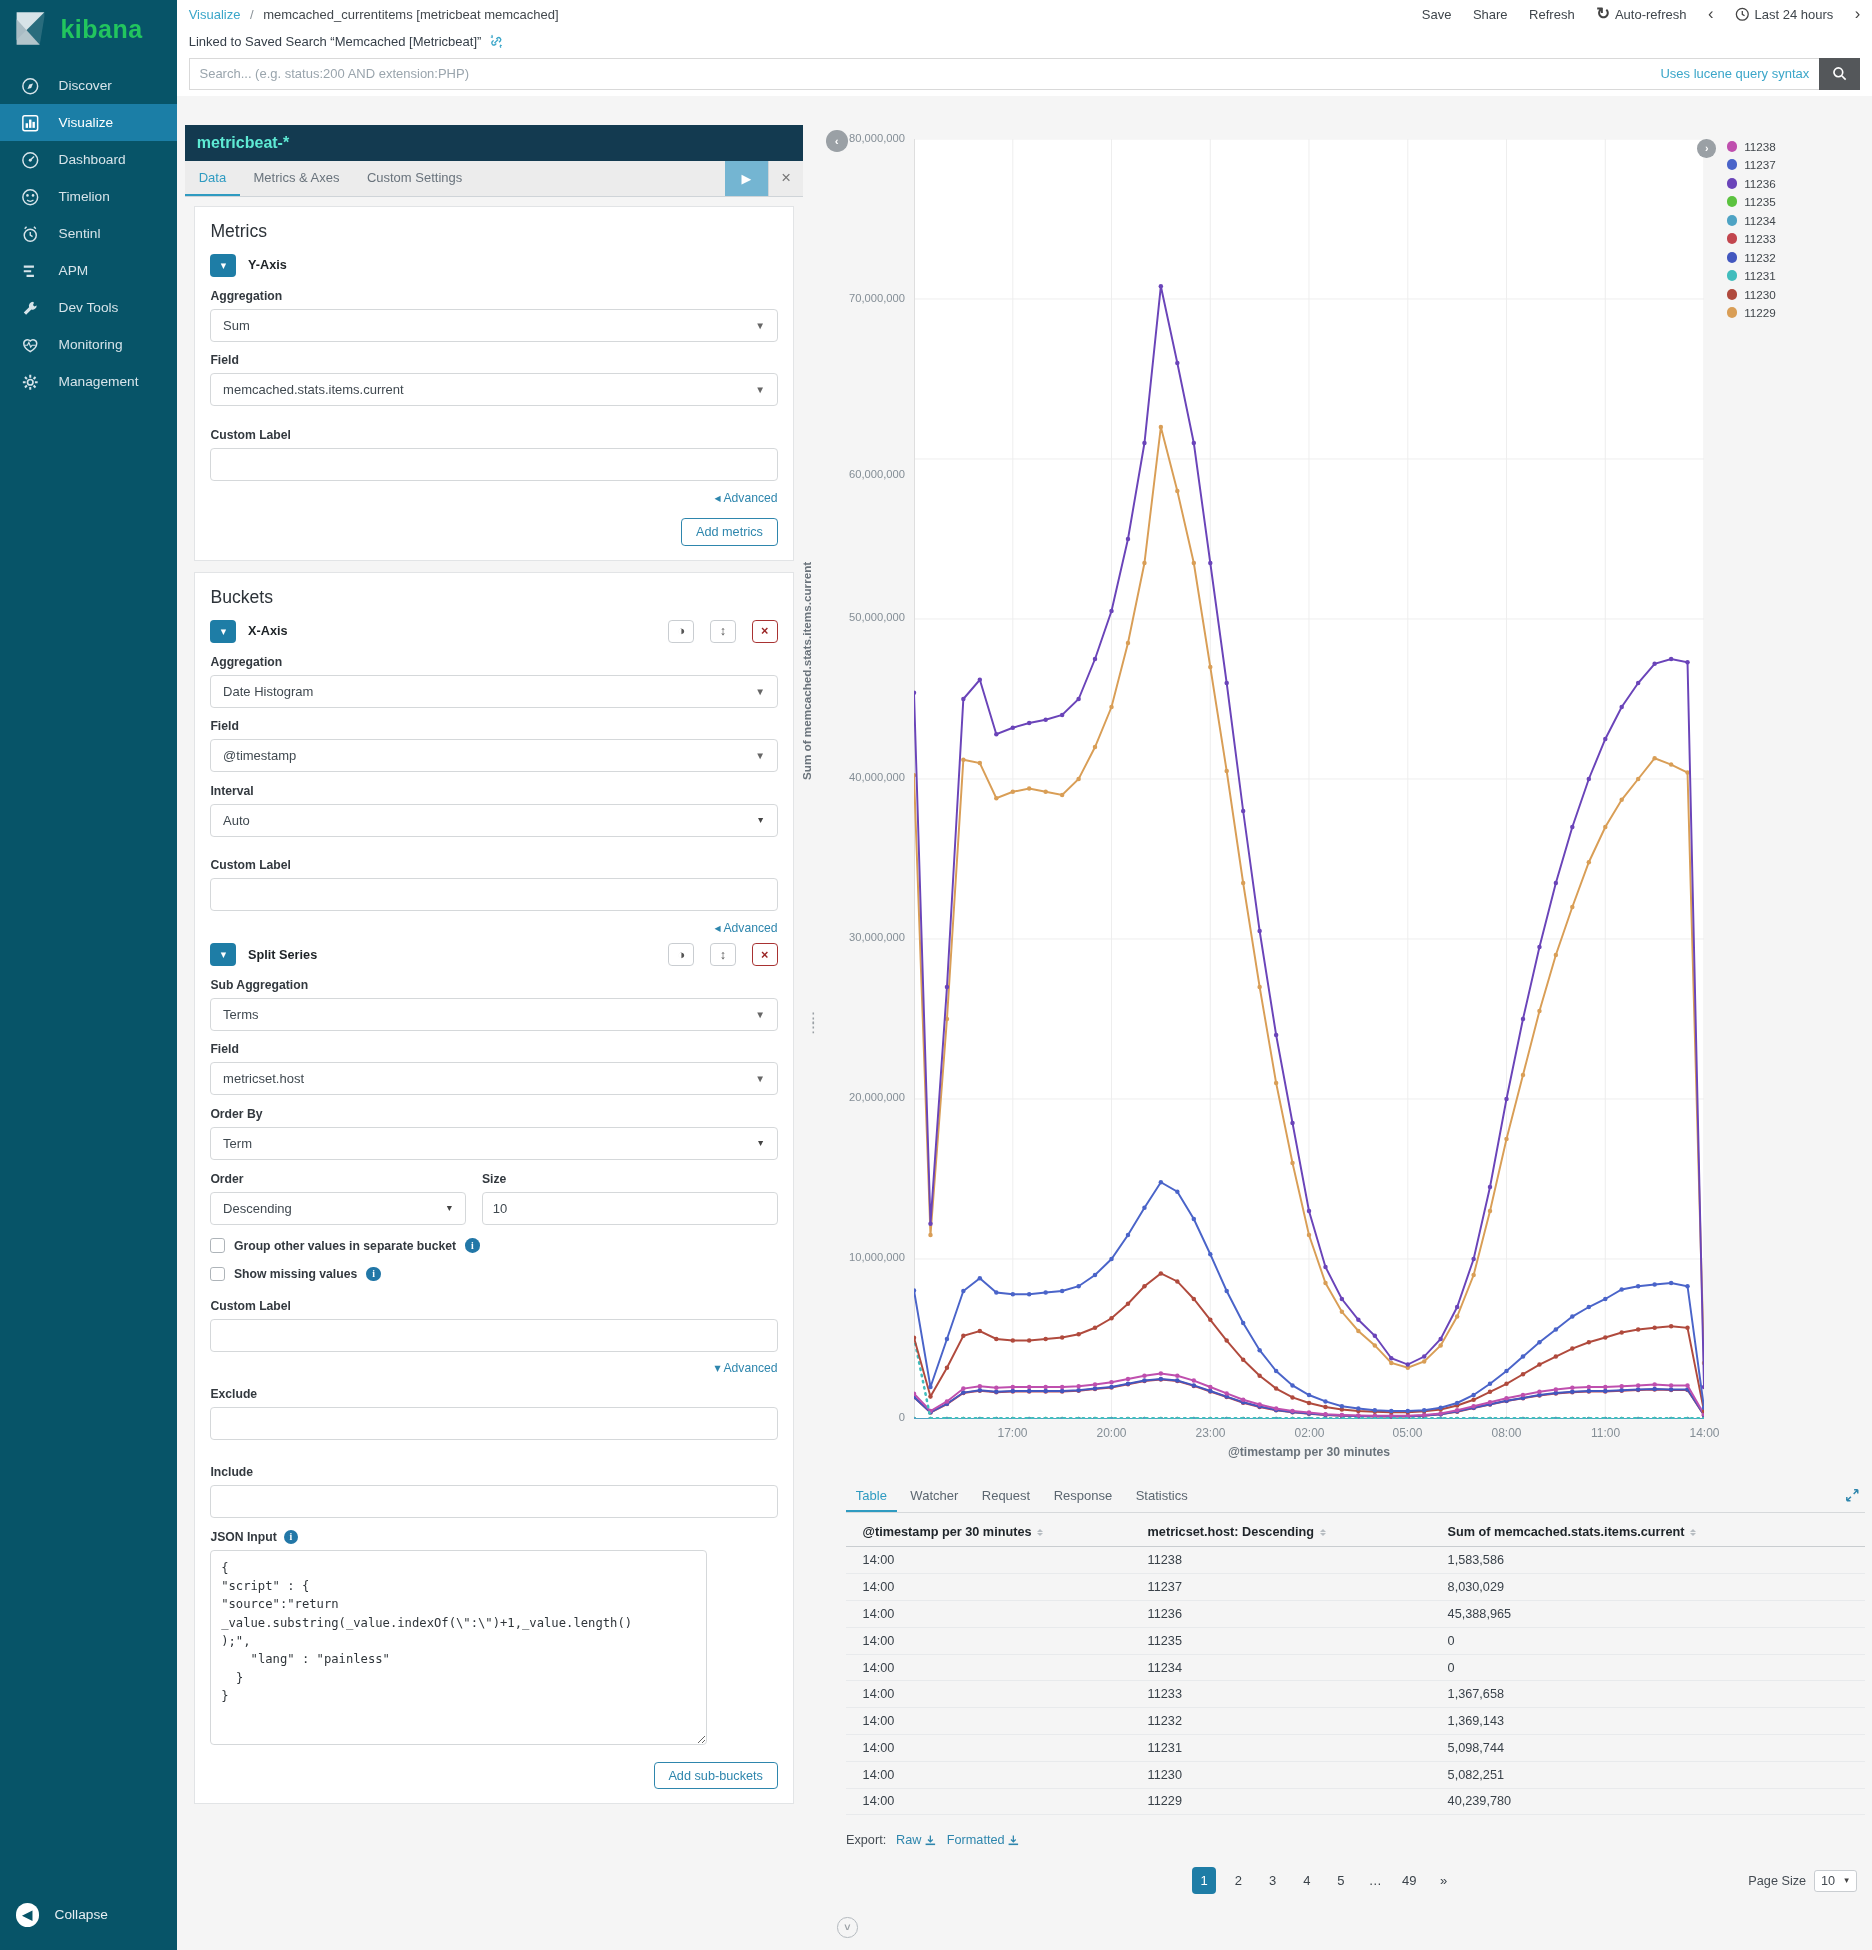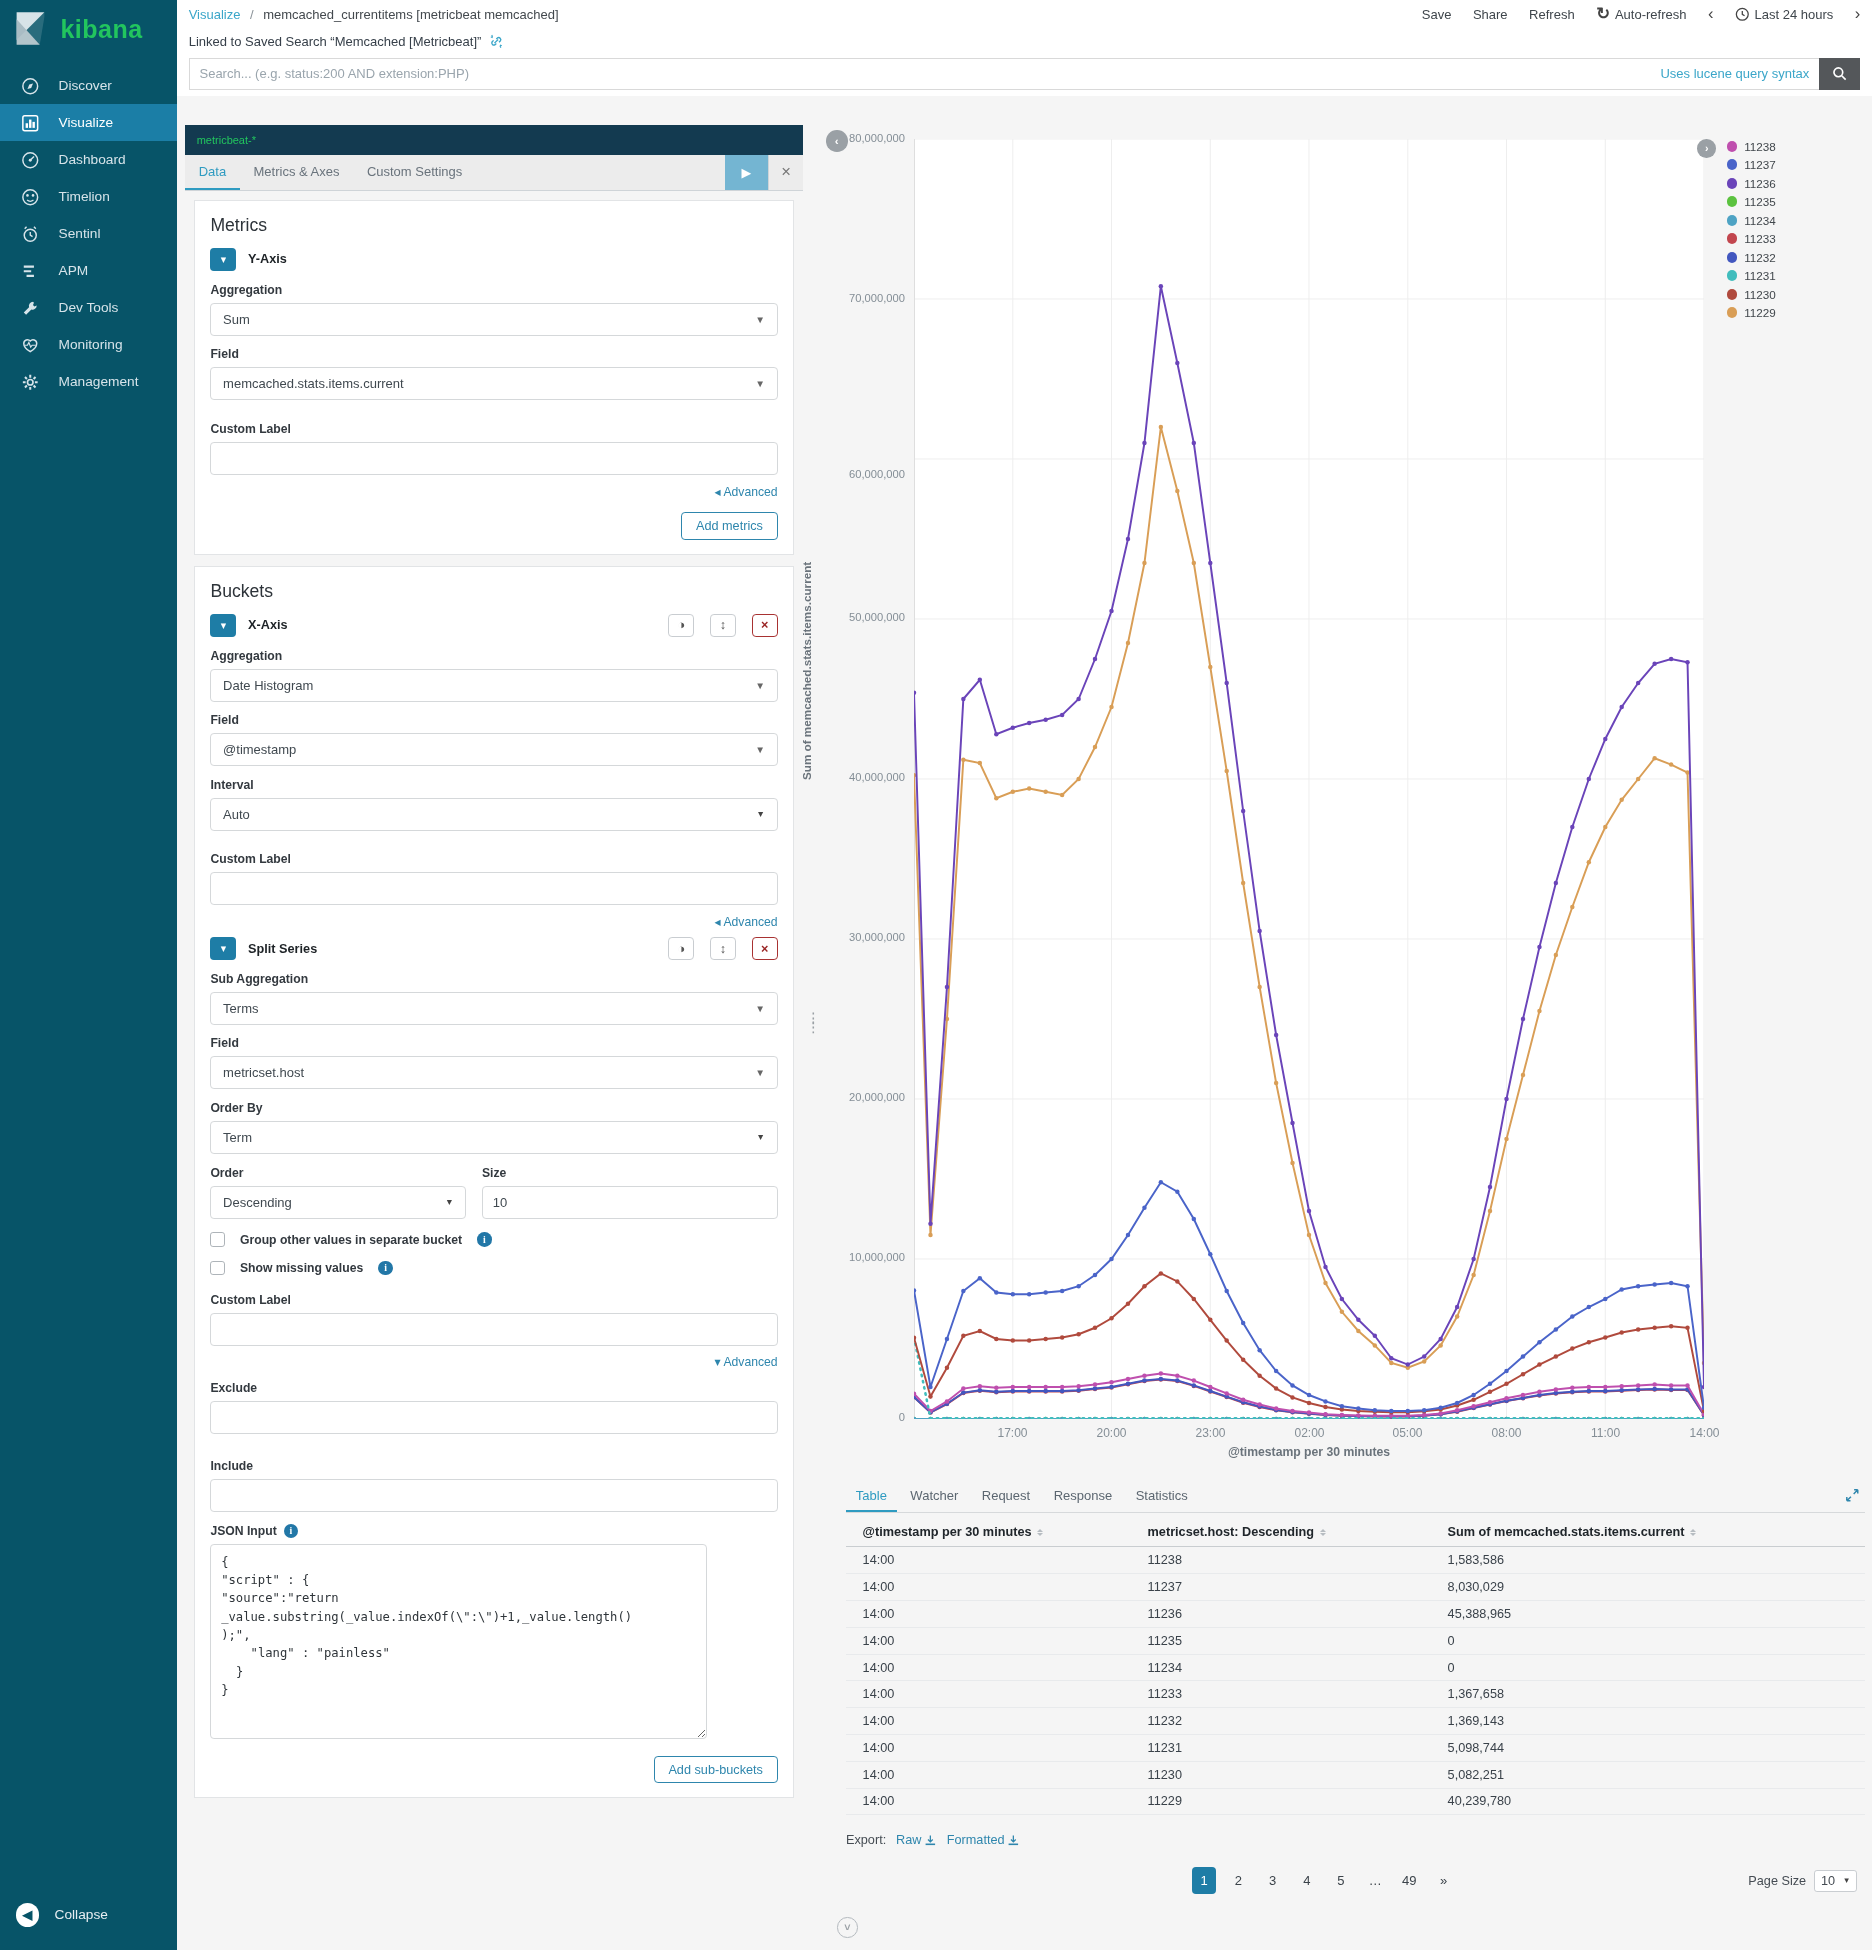--- a/index.html
+++ b/index.html
@@ -30,21 +30,21 @@
   .searchwrap{position:relative;flex:1;display:flex}
   .search-input{flex:1;height:32px;border:1px solid #d9d9d9;border-right:none;padding:0 254px 0 9.8px;font-size:13px;color:#3f4a54;outline:none;font-family:"Liberation Sans",sans-serif}
   .search-input::placeholder{color:#9aa5ad}
   .lucene{position:absolute;right:51px;top:7.8px;color:#3ba6c9;font-size:13px;cursor:pointer}
   .search-btn{width:41px;height:32px;background:#54575a;border:none;display:flex;align-items:center;justify-content:center;cursor:pointer}
   .row4{height:25px;display:flex;align-items:center;padding:0 11.7px;background:#f5f5f5}
   .add-filter{color:#2e86ad;font-size:12.7px;cursor:pointer}
   .add-filter b{font-size:13.7px}
   
   .editor{position:absolute;left:185px;top:125px;width:618px;bottom:0;background:#f5f5f5;z-index:5}
-  .editor-head{background:#133a50;color:#22c55e;font-weight:normal;font-size:11px;padding:8.8px 11.7px}
+  .editor-head{background:#133a50;color:#5eead4;font-weight:bold;font-size:16px;padding:8.8px 11.7px}
   .tabsrow{display:flex;align-items:stretch;background:#ececec;border-bottom:1px solid #cfd4d8;height:36px}
   .etab{display:flex;align-items:center;padding:0 13.7px;color:#69737c;font-size:13px;cursor:pointer;border-bottom:2.9px solid transparent}
   .etab.active{color:#2f9bc1;border-bottom-color:#2f9bc1}
   .tabsrow .spacer{flex:1}
   .play-btn{width:43px;background:#74b5d2;color:#fff;border:none;font-size:12.7px;cursor:pointer}
   .close-btn{width:35px;background:#ececec;border:none;border-left:1px solid #cfd4d8;color:#777;font-size:16.6px;cursor:pointer}
   .editor-body{padding:9.8px 8.8px}
   .card{background:#fff;border:1px solid #e2e4e6;padding:13.7px 15.6px;margin-bottom:11.7px}
   .card h2{font-size:17.6px;font-weight:normal;color:#2d3339;margin-bottom:11.7px}
   .aggrow{display:flex;align-items:center;gap:11.7px;margin-bottom:9.8px}
@@ -58,21 +58,21 @@
   .select .car{color:#666;font-size:9.8px}
   .select.native .car{font-size:8.8px;color:#444}
   .tinput{width:100%;height:33px;border:1px solid #d5d8da;border-radius:3.9px;padding:0 9.8px;font-size:13px;color:#404950;outline:none;background:#fff;font-family:"Liberation Sans",sans-serif}
   .advanced{display:flex;justify-content:flex-end;margin-top:9.8px}
   .advanced span{color:#2e86ad;font-size:12.2px;cursor:pointer}
   .centerbtn{display:flex;justify-content:flex-end;margin-top:13.7px}
   .outline-btn{border:1px solid #2e86ad;color:#2e86ad;background:#fff;border-radius:3.9px;padding:5.9px 13.7px;font-size:12.7px;cursor:pointer}
   .tworow{display:flex;gap:15.6px}
   .tworow .colA{width:256px}
   .tworow .colB{flex:1}
-  .chkrow{display:flex;align-items:center;gap:15px;margin:13.7px 0}
+  .chkrow{display:flex;align-items:center;gap:9px;margin:13.7px 0}
   .chk{width:14.6px;height:14.6px;border:1px solid #aeb4b9;border-radius:2.9px;background:#fff;cursor:pointer}
   .chkrow b{font-size:12.2px;color:#33393f}
   .info-i{width:14.6px;height:14.6px;border-radius:50%;background:#2277a7;color:#fff;display:inline-flex;align-items:center;justify-content:center;font-size:9.8px;font-weight:bold;font-family:"Liberation Serif",serif;cursor:pointer}
   .jsonta{width:497px;height:195px;border:1px solid #d5d8da;border-radius:3.9px;padding:7.8px 9.8px;font-family:"DejaVu Sans Mono",monospace;font-size:12.2px;color:#2f353a;resize:both;outline:none;line-height:1.5}
   
   .viz{position:absolute;left:811px;top:125px;right:0;bottom:0;background:#f5f5f5}
   .resizer{position:absolute;left:806px;top:1014px;width:9.8px;height:39px;color:#9aa0a5;font-size:14.6px;line-height:8.8px;cursor:col-resize;z-index:20;letter-spacing:0}
   .collapse-left{position:absolute;left:826px;top:130px;width:21.5px;height:21.5px;border-radius:50%;background:#9aa0a5;color:#fff;display:flex;align-items:center;justify-content:center;font-size:11.7px;font-weight:bold;cursor:pointer;z-index:9}
   .collapse-down{position:absolute;left:837px;top:1917px;width:20.5px;height:20.5px;border-radius:50%;border:1px solid #b4babf;color:#9aa0a5;display:flex;align-items:center;justify-content:center;font-size:10.7px;font-weight:bold;cursor:pointer}
   .plotwrap{position:absolute;left:914px;top:139px;width:790px;height:1280px;background:#fff}

